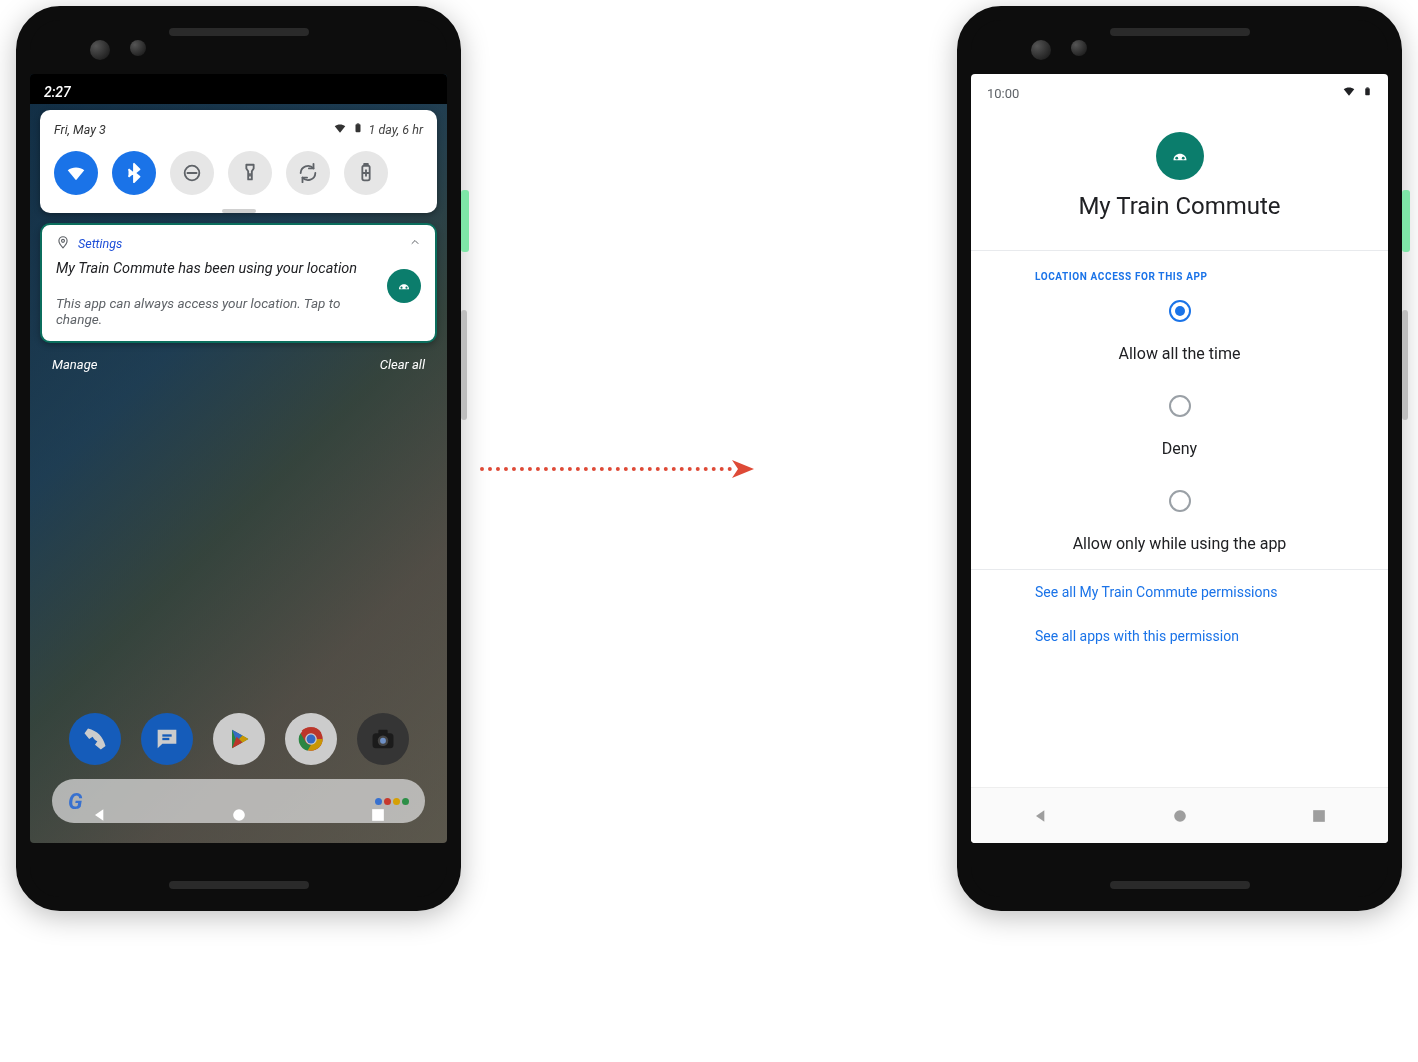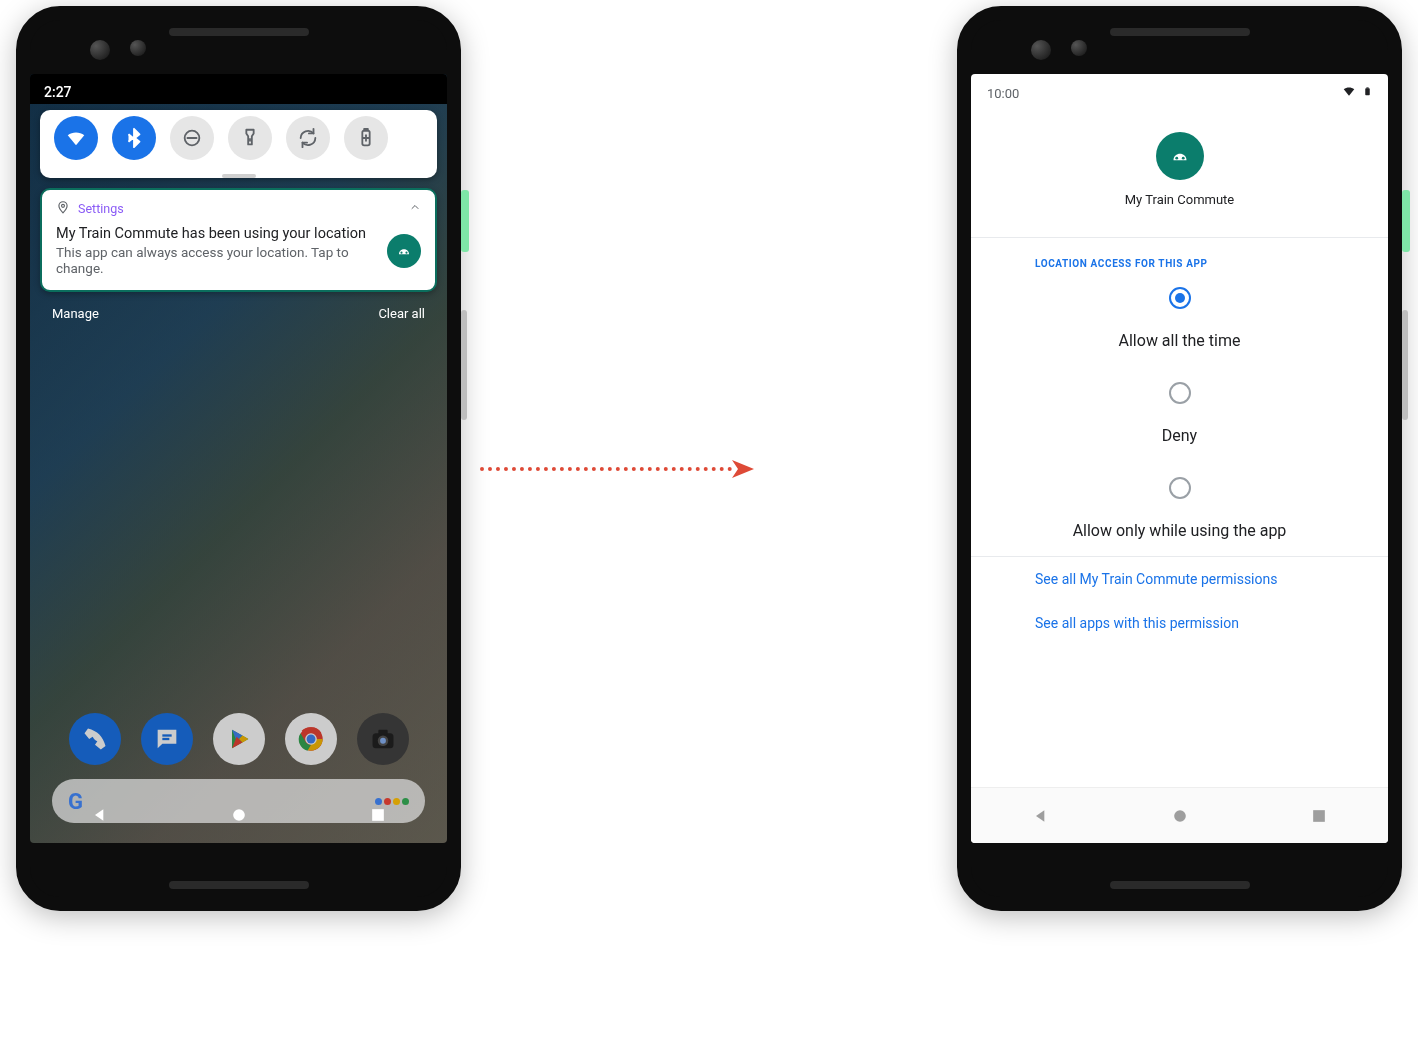--- a/index.html
+++ b/index.html
@@ -30,42 +30,43 @@
   .screen { position:absolute; top:54px; left:0; right:0; bottom:54px; border-radius:4px; overflow:hidden; }
 
   #phone-left  { left: 16px;  top: 6px; }
   #phone-right { right:16px;  top: 6px; }
 
   
   #left-screen {
     background:
       linear-gradient(rgba(8,22,35,.55), rgba(8,22,35,.55)),
       linear-gradient(135deg,#1d4b6d 0%,#3a6d8d 35%,#6b7b5c 55%,#a99070 75%,#c0a77f 100%);
+    font-style: italic;
   }
   .black-top { background:#000; color:#fff; font-size:14px; font-weight:500; padding:10px 14px 4px; }
   .qs-card {
     margin:6px 10px; background:#fff; border-radius:10px;
     box-shadow:0 2px 6px rgba(0,0,0,.35);
   }
   .qs-head { display:flex; justify-content:space-between; align-items:center;
     font-size:12.5px; color:#333; padding:10px 14px 6px; }
   .qs-head .right { display:flex; align-items:center; gap:6px; color:#444; }
   .tiles { display:flex; gap:14px; padding:6px 14px 10px; }
   .tile { width:44px;height:44px;border-radius:50%; display:flex;align-items:center;justify-content:center;
     background:#e6e6e6; }
   .tile.on { background:#1a73e8; color:#fff; }
   .tile svg { width:22px; height:22px; }
   .qs-handle { width:34px;height:4px;border-radius:2px;background:#d0d0d0;margin:4px auto 10px; }
 
   .notif-card { margin:6px 10px 0; background:#fff; border-radius:10px; padding:10px 14px 14px;
     border:2px solid #0b6e5d; box-shadow:0 2px 6px rgba(0,0,0,.3); position:relative; }
-  .notif-top { display:flex; align-items:center; gap:8px; font-size:12.5px; color:#8b5cf6;justify-content:center; }
+  .notif-top { display:flex; align-items:center; gap:8px; font-size:12.5px; color:#1d4ed8;justify-content:center; }
   .notif-top .caret { margin-left:auto; font-size:12px; color:#333; }
   .notif-title { font-size:14.5px; color:#202124; margin-top:8px; }
-  .notif-body  { font-size:13.5px; color:#5f6368; margin-top:2px; padding-right:46px; }
+  .notif-body  { font-size:13.5px; color:#5f6368; margin-top:18px; padding-right:46px; }
   .notif-app-chip {
     position:absolute; right:14px; top:44px; width:34px;height:34px;border-radius:50%;
     background:#0b7d6c; display:flex;align-items:center;justify-content:center;
   }
   .notif-actions { display:flex; justify-content:space-between; color:#fff; font-size:13px;
     padding:14px 22px 4px; }
 
   .dock { position:absolute; bottom:78px; left:0; right:0; display:flex; gap:20px;
     justify-content:center; filter:brightness(.8); }
   .app { width:52px;height:52px;border-radius:50%; background:#ffffffcc; display:flex;
@@ -99,21 +100,21 @@
   #right-screen { background:#fff; color:#202124; }
   .r-status { display:flex; justify-content:space-between; align-items:center;
     padding:10px 16px 4px; font-size:13px; color:#5f6368; }
   .r-status .icons{ display:flex; gap:6px; }
   .r-toolbar { display:flex; align-items:center; gap:22px; padding:12px 18px 8px; }
   .r-toolbar h1{ font-size:20px; font-weight:500; flex:1; }
 
   .app-head { text-align:center; padding:26px 0 30px; }
   .app-head .chip{ width:48px;height:48px;border-radius:50%;background:#0b7d6c;
     display:inline-flex;align-items:center;justify-content:center; margin-bottom:12px;}
-  .app-head .name{ font-size:13px; }
+  .app-head .name{ font-size:24px; }
 
   .divider{height:1px;background:#e8eaed;}
 
   .section-label{ font-size:10px; letter-spacing:.6px; font-weight:700;
     color:#1a73e8; padding:20px 0 2px 64px; }
 
   .radio-row{ display:flex; align-items:center; gap:22px; padding:16px 20px;flex-direction:column; }
   .radio{ width:22px;height:22px;border-radius:50%; border:2px solid #9aa0a6;
     display:flex;align-items:center;justify-content:center; flex-shrink:0;}
   .radio.sel{ border-color:#1a73e8; }
@@ -141,20 +142,37 @@
   <div class="cam-left"></div>
   <div class="cam-right"></div>
 
   <div class="screen" id="left-screen">
 
     <div class="black-top">
       <span>2:27</span>
     </div>
 
     <div class="qs-card">
+      <div class="qs-head">
+        <span>Fri, May 3</span>
+        <span class="right">
+          <span>
+            <svg viewBox="0 0 24 24" width="14" height="14">
+                <path fill="#333" d="M12 20l9-11c-5-4-13-4-18 0l9 11z"></path>
+              </svg>
+          </span>
+          <span>
+            <svg viewBox="0 0 24 24" width="10" height="16">
+                <rect x="6" y="3" width="12" height="19" rx="2" fill="#333"></rect>
+                <rect x="9" y="1" width="6" height="3" fill="#333"></rect>
+              </svg>
+          </span>
+          <span>1 day, 6 hr</span>
+        </span>
+      </div>
       <div class="tiles">
         <div class="tile on">
           <svg viewBox="0 0 24 24">
               <path fill="#fff" d="M12 20l9-11c-5-4-13-4-18 0l9 11z"></path>
             </svg>
         </div>
         <div class="tile on">
           <svg viewBox="0 0 24 24">
               <path fill="#fff" d="M12 2v20l6-6-5-4 5-4-6-6zM6 8l5 4-5 4" stroke="#fff" stroke-width="2" stroke-linejoin="round"></path>
             </svg>

